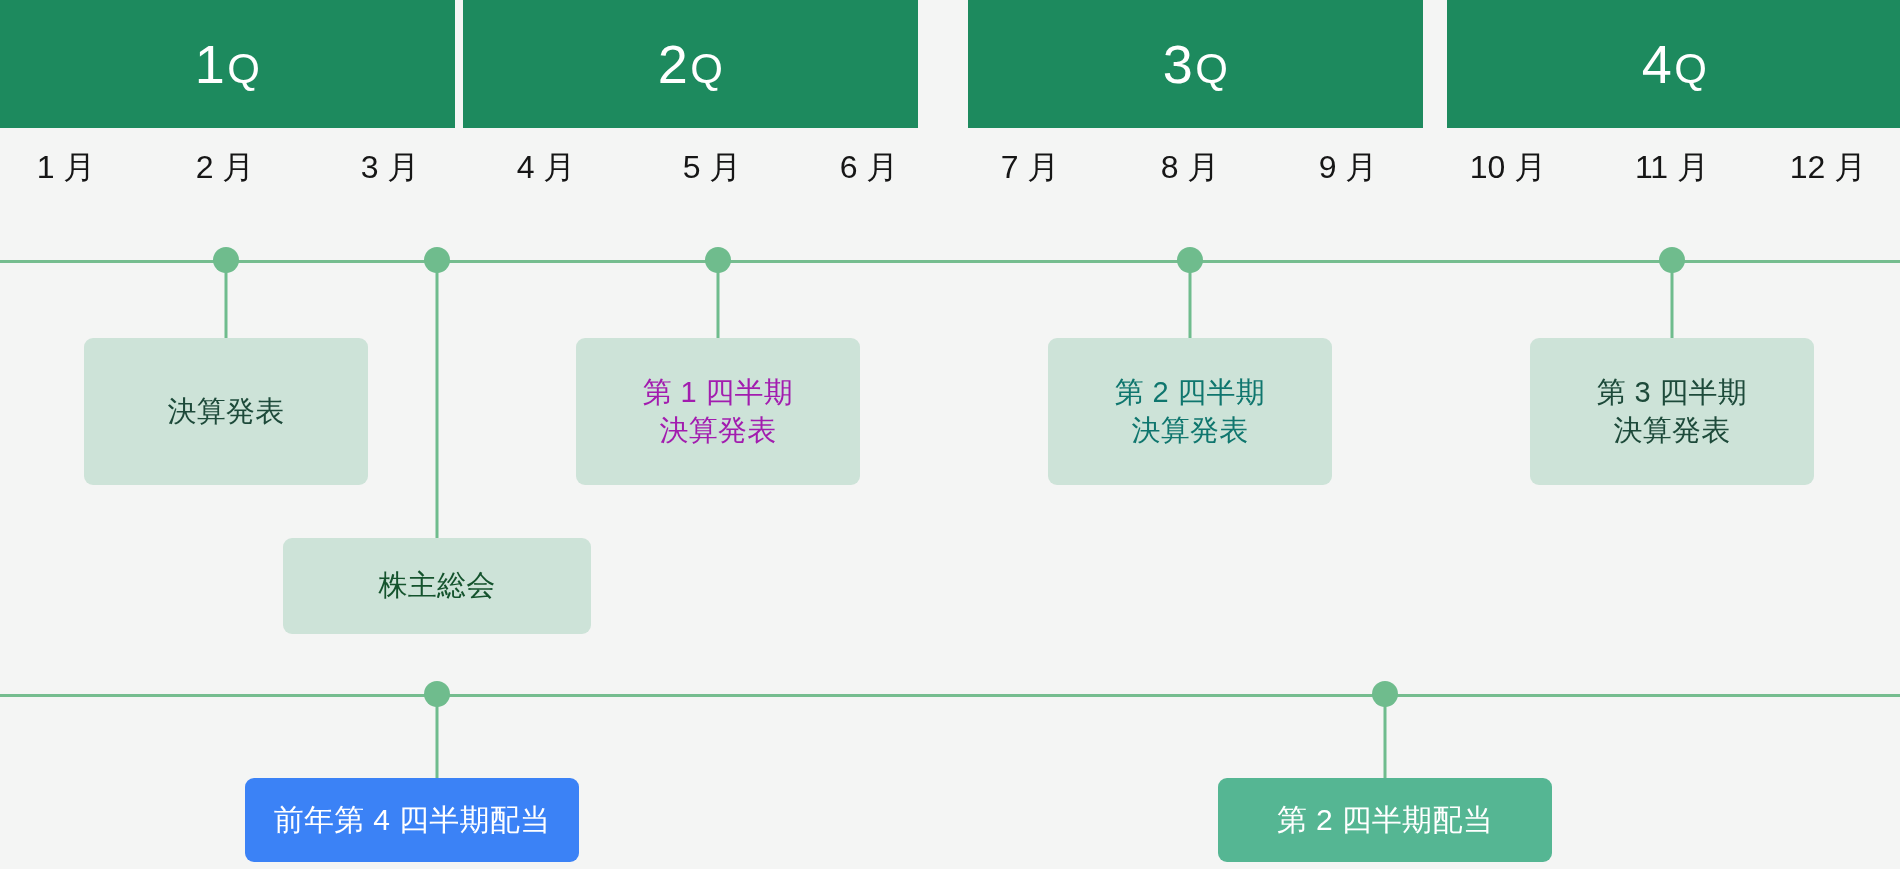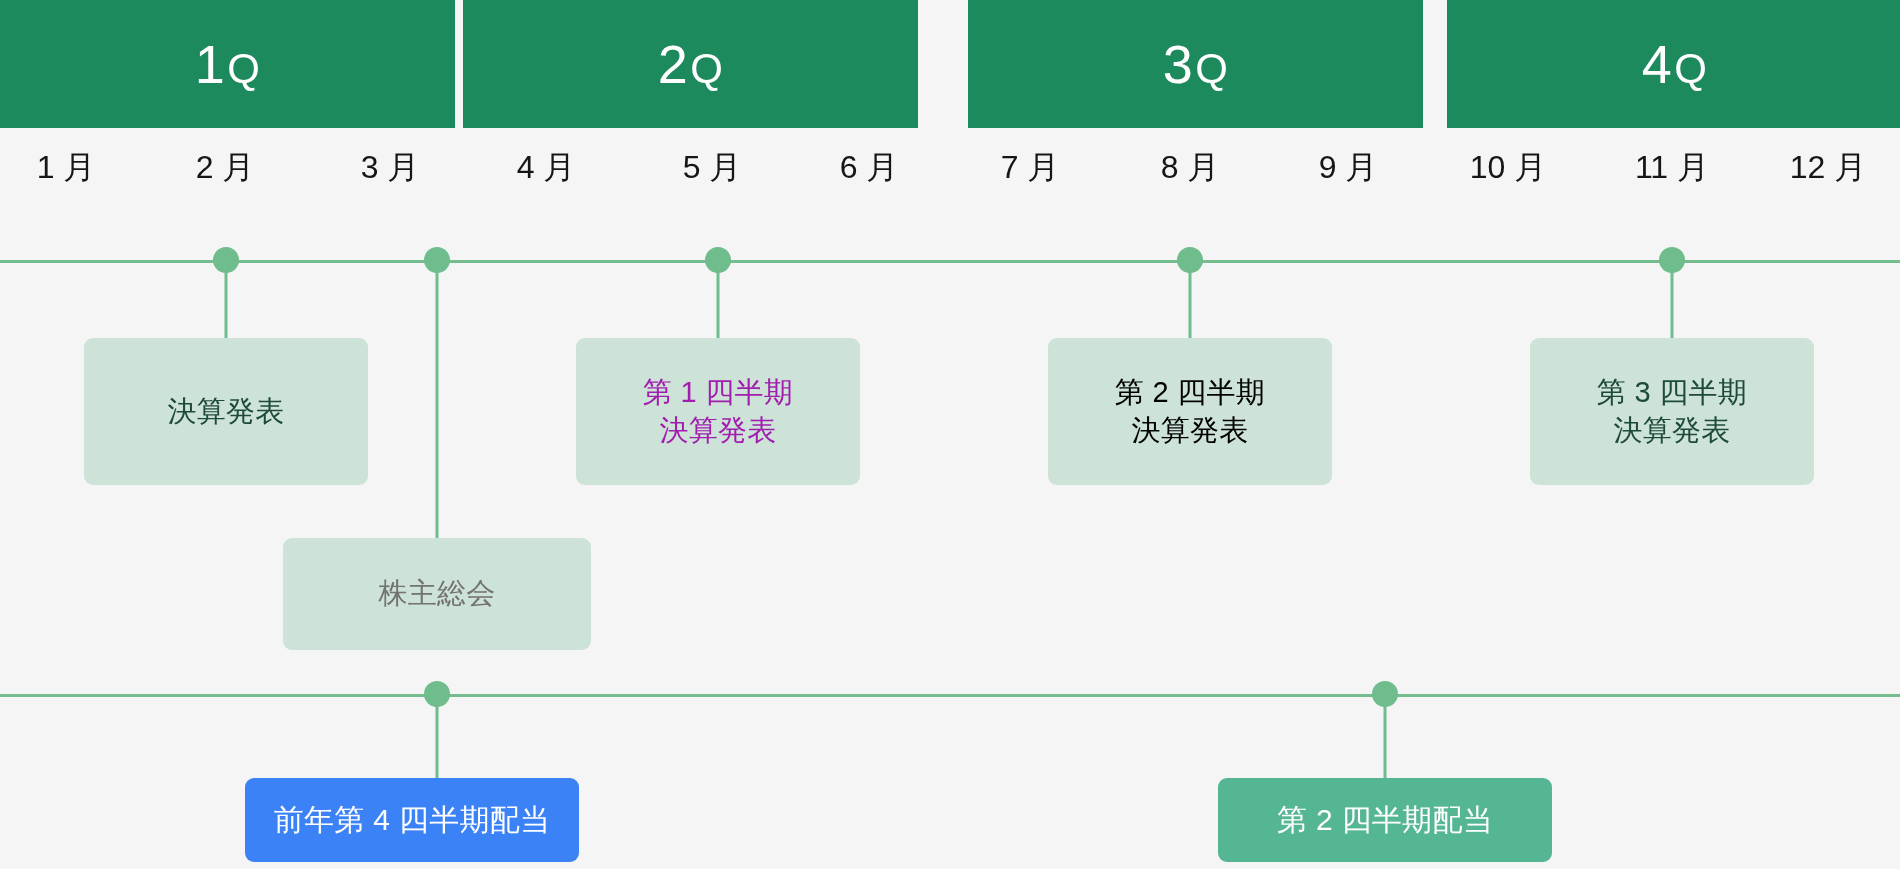--- a/index.html
+++ b/index.html
@@ -171,32 +171,32 @@
     </div>
 
   <div id="events-layer">
       <div class="stem" style="left: 226px; top: 260px; height: 78px; background: rgb(111, 188, 141);"></div>
       <div class="dot" style="left: 226px; top: 260px; background: rgb(111, 188, 141);"></div>
       <div class="event-box light" style="left: 226px; top: 338px; width: 284px; height: 147px; background: rgb(205, 227, 216); color: rgb(29, 74, 58);">
         <span class="event-text">決算発表</span>
       </div>
       <div class="stem" style="left: 437px; top: 260px; height: 278px; background: rgb(111, 188, 141);"></div>
       <div class="dot" style="left: 437px; top: 260px; background: rgb(111, 188, 141);"></div>
-      <div class="event-box light" style="left: 437px; top: 538px; width: 308px; height: 112px; background: rgb(205, 227, 216); color: #737373;">
+      <div class="event-box light" style="left: 437px; top: 538px; width: 308px; height: 96px; background: rgb(205, 227, 216); color: #14532d;">
         <span class="event-text">株主総会</span>
       </div>
       <div class="stem" style="left: 718px; top: 260px; height: 78px; background: rgb(111, 188, 141);"></div>
       <div class="dot" style="left: 718px; top: 260px; background: rgb(111, 188, 141);"></div>
       <div class="event-box light" style="left: 718px; top: 338px; width: 284px; height: 147px; background: rgb(205, 227, 216); color: #a21caf;">
         <span class="event-text">第 1 四半期
 決算発表</span>
       </div>
       <div class="stem" style="left: 1190px; top: 260px; height: 78px; background: rgb(111, 188, 141);"></div>
       <div class="dot" style="left: 1190px; top: 260px; background: rgb(111, 188, 141);"></div>
-      <div class="event-box light" style="left: 1190px; top: 338px; width: 284px; height: 147px; background: rgb(205, 227, 216); color: #000000;">
+      <div class="event-box light" style="left: 1190px; top: 338px; width: 284px; height: 147px; background: rgb(205, 227, 216); color: #0f766e;">
         <span class="event-text">第 2 四半期
 決算発表</span>
       </div>
       <div class="stem" style="left: 1672px; top: 260px; height: 78px; background: rgb(111, 188, 141);"></div>
       <div class="dot" style="left: 1672px; top: 260px; background: rgb(111, 188, 141);"></div>
       <div class="event-box light" style="left: 1672px; top: 338px; width: 284px; height: 147px; background: rgb(205, 227, 216); color: rgb(29, 74, 58);">
         <span class="event-text">第 3 四半期
 決算発表</span>
       </div>
       <div class="stem" style="left: 437px; top: 694px; height: 84px; background: rgb(111, 188, 141);"></div>

